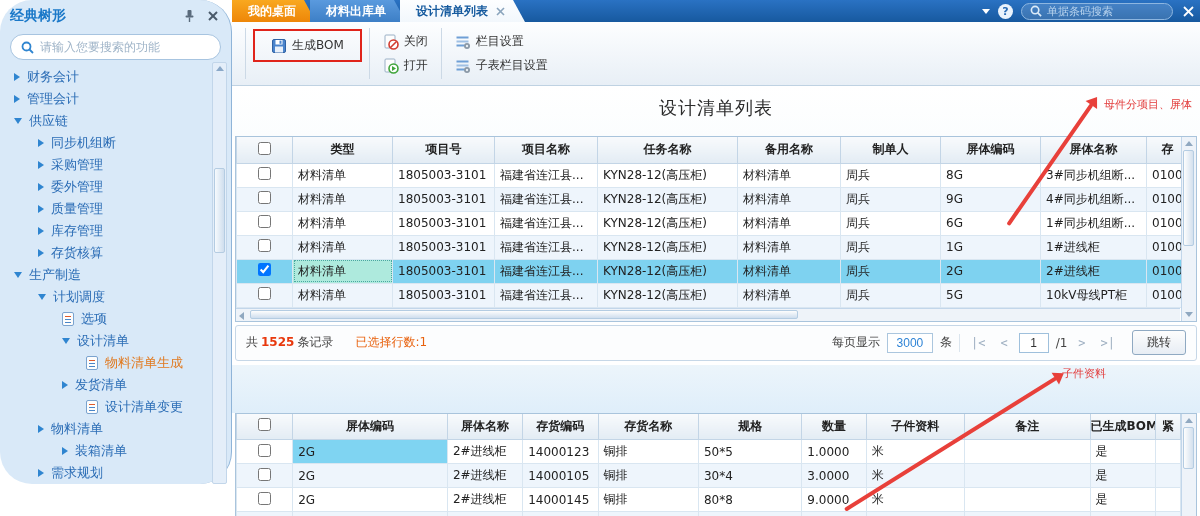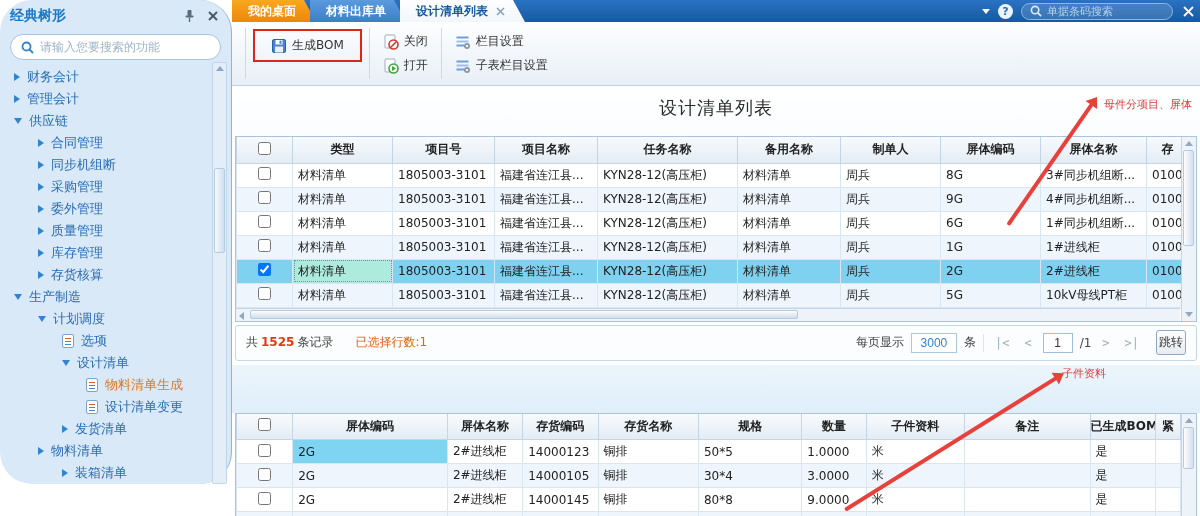--- a/index.html
+++ b/index.html
@@ -82,21 +82,21 @@
   .grid1 .gtable { padding-bottom:13px; }
 
   
   .pagebar { height:36px; margin:3px 3px 0 3px; border:1px solid #c6d7e7; border-radius:3px; background:#fcfdfe; display:flex; align-items:center; padding:0 10px; font-size:12px; color:#444; flex:none; }
   .pag-total b { color:#e8380d; font-weight:bold; padding:0 3px; }
   .pag-selected { color:#e8610d; margin-left:22px; }
   .pag-right { margin-left:auto; display:flex; align-items:center; gap:7px; }
   .pp-box { width:46px; height:20px; border:1px solid #abc6de; background:#fff; color:#2f84d6; text-align:center; font-size:12px; line-height:18px; }
   .pg-btn { color:#9fb0c2; font-size:12px; padding:0 4px; cursor:pointer; font-family:"DejaVu Sans Mono",monospace; }
   .pg-input { width:30px; height:20px; border:1px solid #9fc0dc; text-align:center; font-size:12px; color:#333; background:#fff; }
-  .jump-btn { border:1px solid #8fa9c2; border-radius:3px; background:linear-gradient(#fdfdfd,#e7edf4); padding:3px 2px; font-size:12px; color:#333; cursor:pointer; margin-left:6px; }
+  .jump-btn { border:1px solid #8fa9c2; border-radius:3px; background:linear-gradient(#fdfdfd,#e7edf4); padding:3px 14px; font-size:12px; color:#333; cursor:pointer; margin-left:6px; }
   .pg-sep { width:1px; height:18px; background:#dbe5ee; }
 
   
   .band { height:48px; background:linear-gradient(#ecf5fb,#dfeefa); flex:none; margin:4px 0 0 0; }
   .grid2 { flex:1; margin-bottom:0; border-bottom:none; }
 
   
   .anno { position:absolute; color:#e23b3b; font-size:11px; z-index:30; white-space:nowrap; }
   .arrow { position:absolute; height:4px; background:#e8403a; transform-origin:left center; z-index:25; border-radius:2px; }
   .arrow::after { content:""; position:absolute; right:-9px; top:-5px; width:0; height:0; border-left:10px solid #e8403a; border-top:7px solid transparent; border-bottom:7px solid transparent; }
@@ -142,24 +142,20 @@
         <div class="titem lv1">
           <span class="tri right"></span>
           <span class="tlabel">管理会计</span>
         </div>
         <div class="titem lv1">
           <span class="tri down"></span>
           <span class="tlabel">供应链</span>
         </div>
         <div class="titem lv2">
           <span class="tri right"></span>
-          <span class="tlabel">合同管理</span>
-        </div>
-        <div class="titem lv2">
-          <span class="tri right"></span>
           <span class="tlabel">同步机组断</span>
         </div>
         <div class="titem lv2">
           <span class="tri right"></span>
           <span class="tlabel">采购管理</span>
         </div>
         <div class="titem lv2">
           <span class="tri right"></span>
           <span class="tlabel">委外管理</span>
         </div>
@@ -188,27 +184,27 @@
           <span class="tlabel">选项</span>
         </div>
         <div class="titem lv3">
           <span class="tri down"></span>
           <span class="tlabel">设计清单</span>
         </div>
         <div class="titem lv4 act">
           <span class="doc-ico"></span>
           <span class="tlabel">物料清单生成</span>
         </div>
+        <div class="titem lv3">
+          <span class="tri right"></span>
+          <span class="tlabel">发货清单</span>
+        </div>
         <div class="titem lv4">
           <span class="doc-ico"></span>
           <span class="tlabel">设计清单变更</span>
-        </div>
-        <div class="titem lv3">
-          <span class="tri right"></span>
-          <span class="tlabel">发货清单</span>
         </div>
         <div class="titem lv2">
           <span class="tri right"></span>
           <span class="tlabel">物料清单</span>
         </div>
         <div class="titem lv3">
           <span class="tri right"></span>
           <span class="tlabel">装箱清单</span>
         </div>
         <div class="titem lv2">

